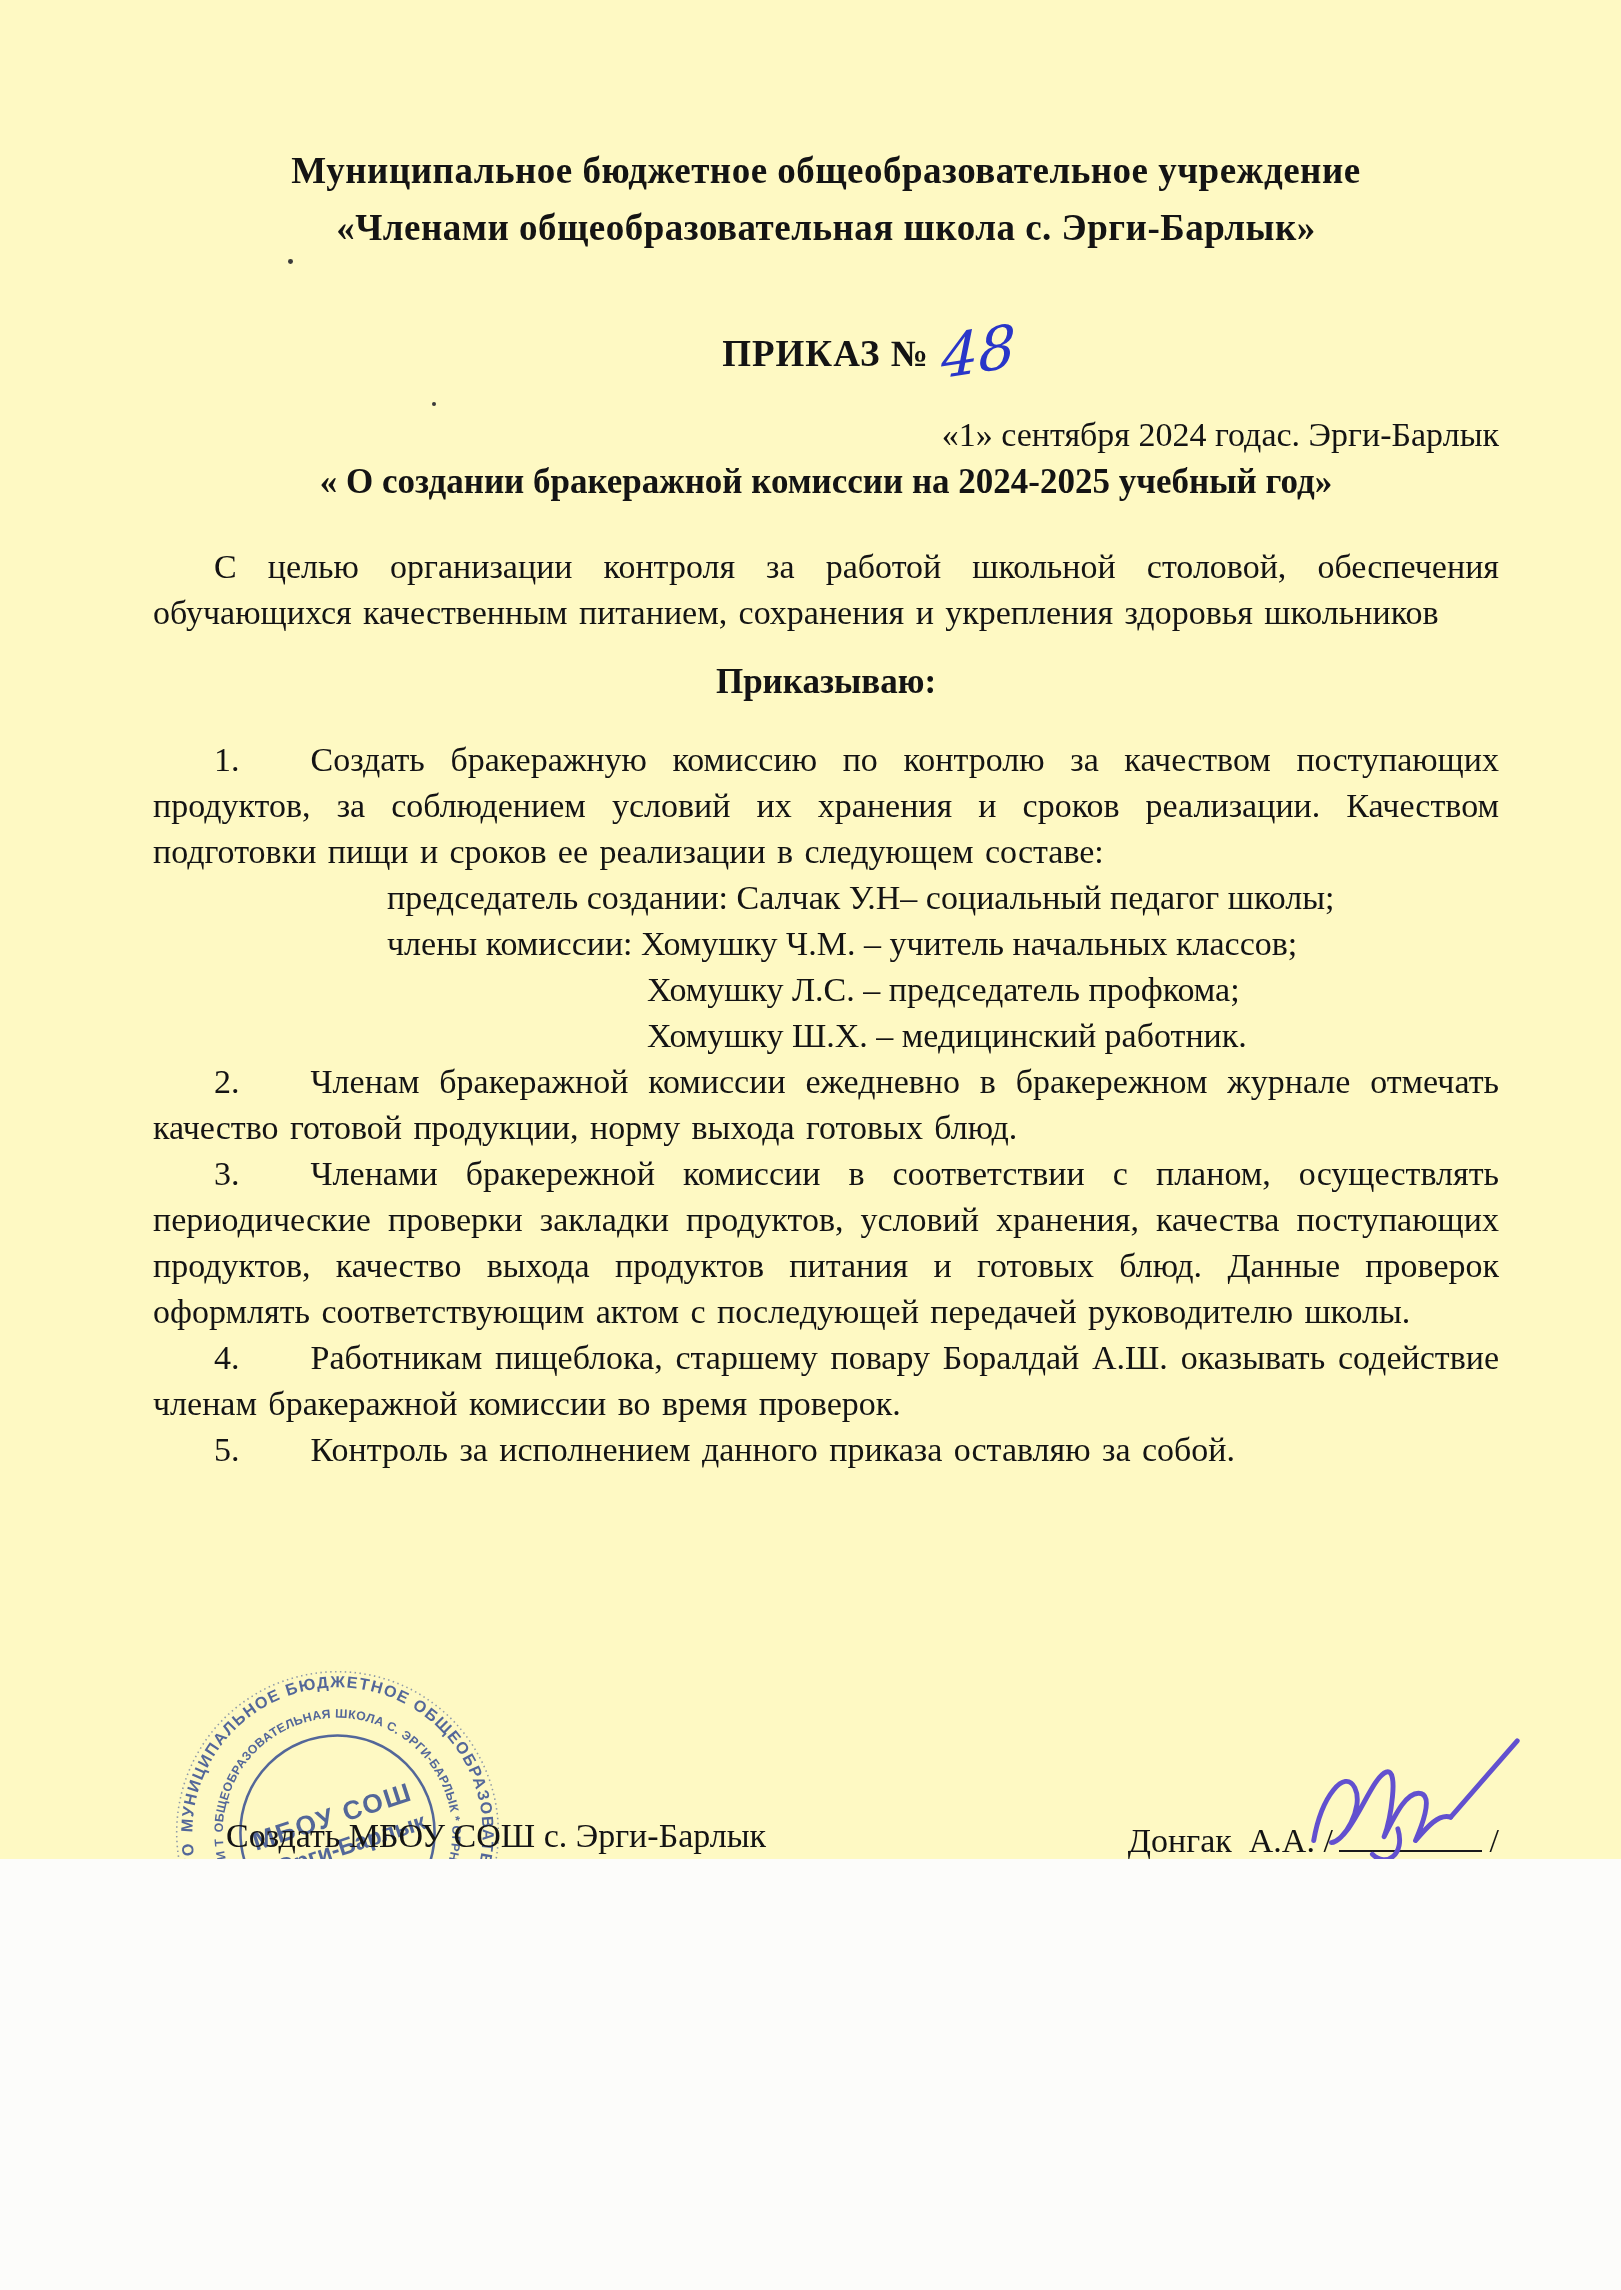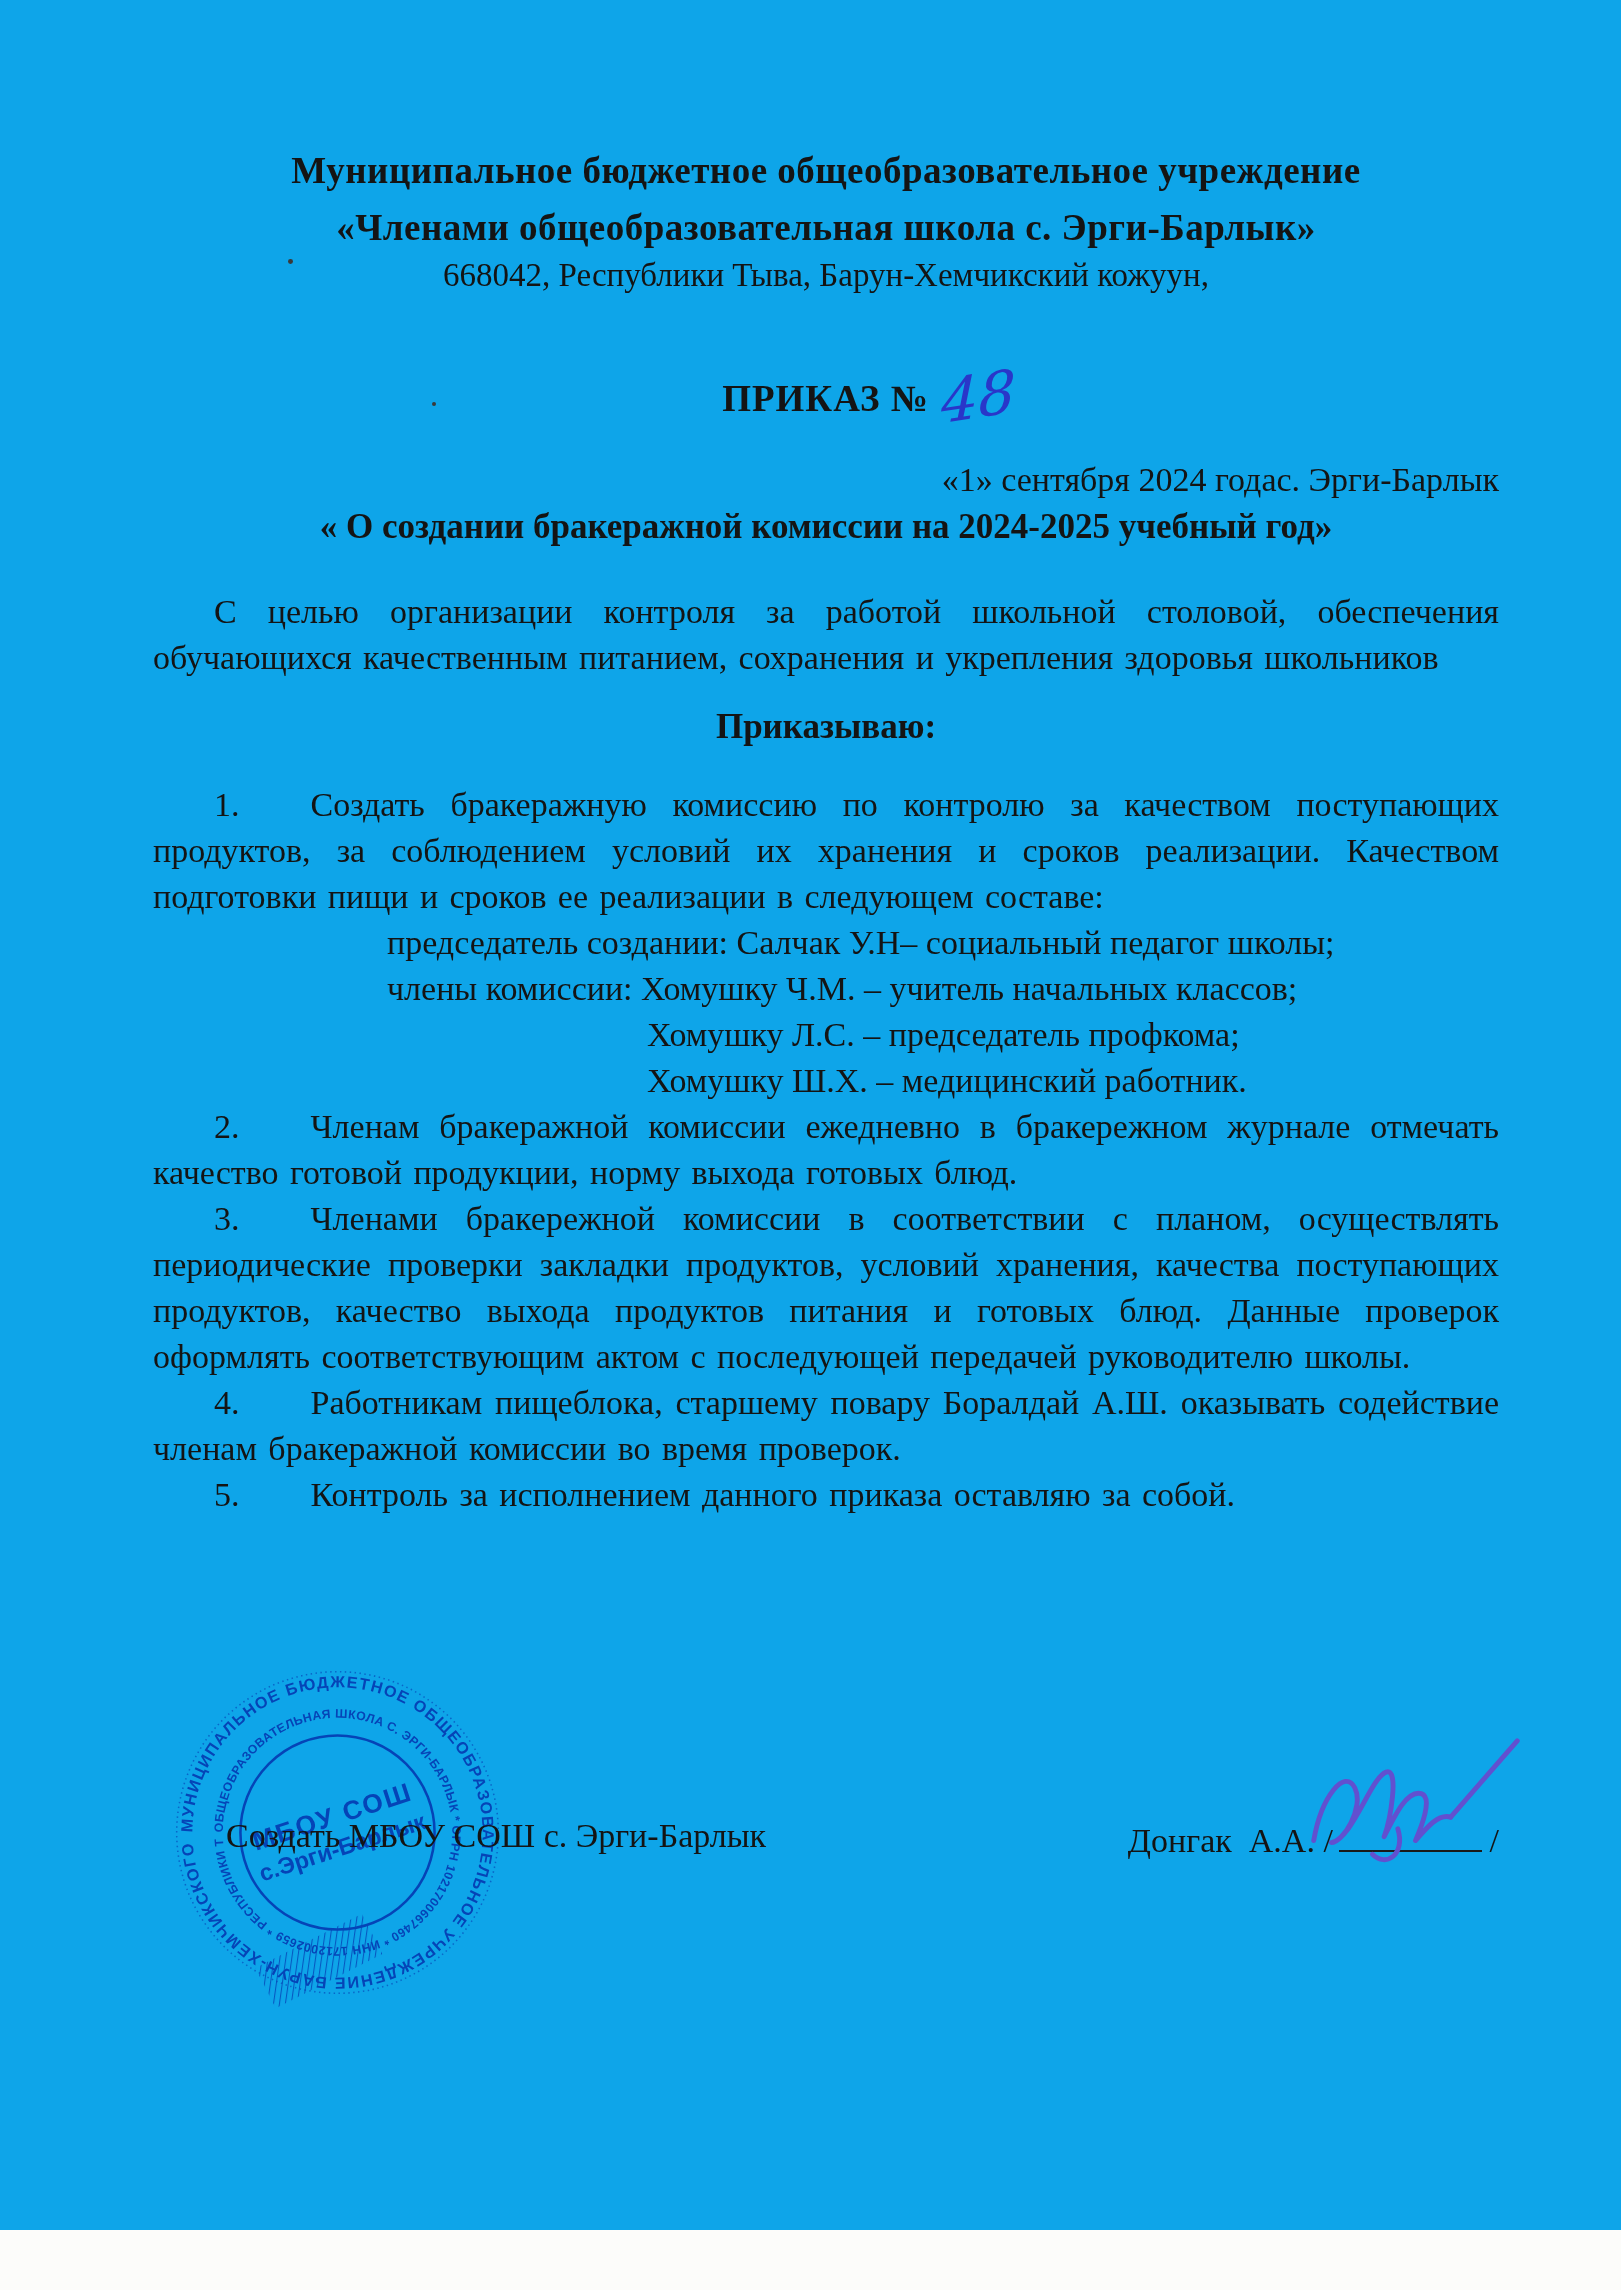--- a/index.html
+++ b/index.html
@@ -1,17 +1,17 @@
 <!DOCTYPE html>
 <html lang="ru"><head>
 <meta charset="utf-8">
 <style>
   html,body{margin:0;padding:0;background:#fcfcfa;}
   .page{
-    position:relative;width:1621px;height:2230px;background:#0ea5e9;
+    position:relative;width:1621px;height:1859px;background:#fef9c3;
     font-family:"Liberation Serif",serif;color:#141414;overflow:hidden;
   }
   .content{position:absolute;left:153px;right:122px;top:145px;z-index:3;}
   .center{text-align:center;}
   .bold{font-weight:bold;}
   .h1{font-size:37px;line-height:51px;letter-spacing:0.5px;}
   .h1.second{margin-top:5.9px;}
   .addr{font-size:33px;line-height:45px;}
   .order-title{margin-top:63px;font-size:37px;height:71px;position:relative;left:43px;}
   .order-title .label{letter-spacing:1px;}
@@ -59,21 +59,20 @@
 </head>
 <body>
 
 <div class="page">
 
   <div class="content">
 
     <header>
       <div class="h1 bold center">Муниципальное бюджетное общеобразовательное учреждение</div>
       <div class="h1 bold center second">«Членами общеобразовательная школа с. Эрги-Барлык»</div>
-      <div class="addr center">668042, Республики Тыва, Барун-Хемчикский кожуун,</div>
     </header>
 
     <div class="order-title center">
       <span class="label bold">ПРИКАЗ №</span><span class="handnum">48</span>
     </div>
 
     <div class="date-row">
       <span>«1» сентября 2024 года</span>
       <span>с. Эрги-Барлык</span>
     </div>

